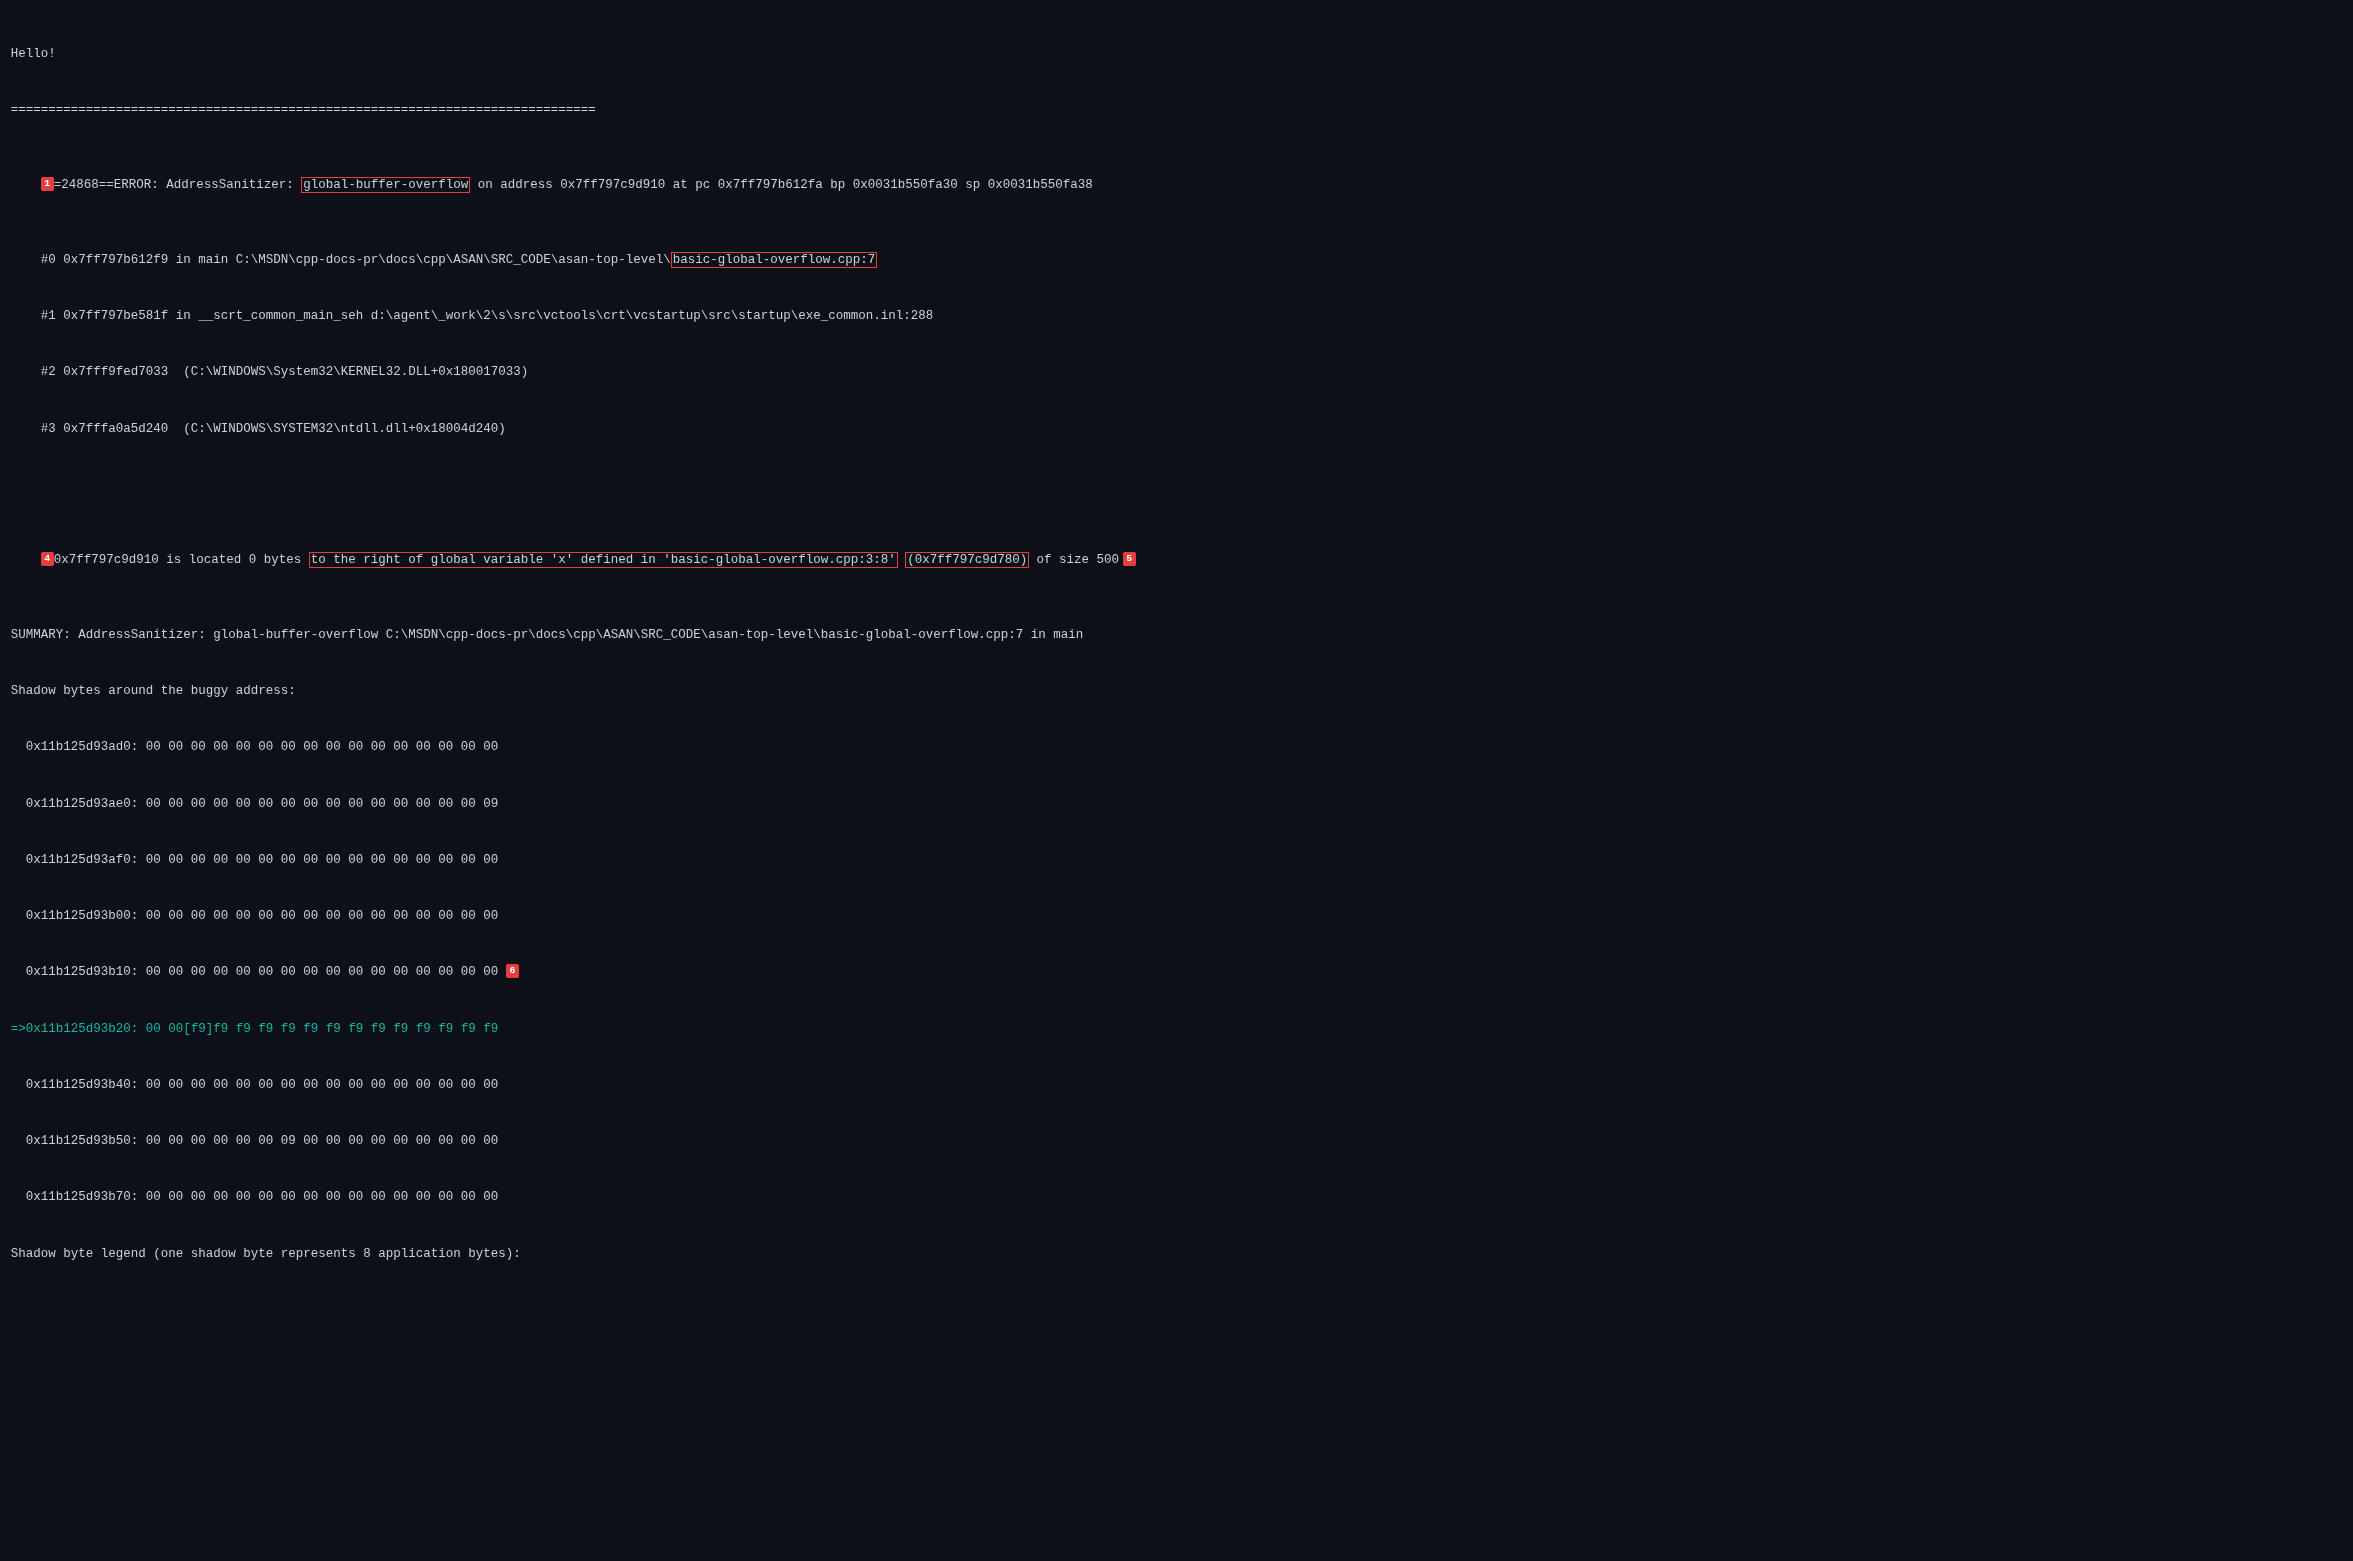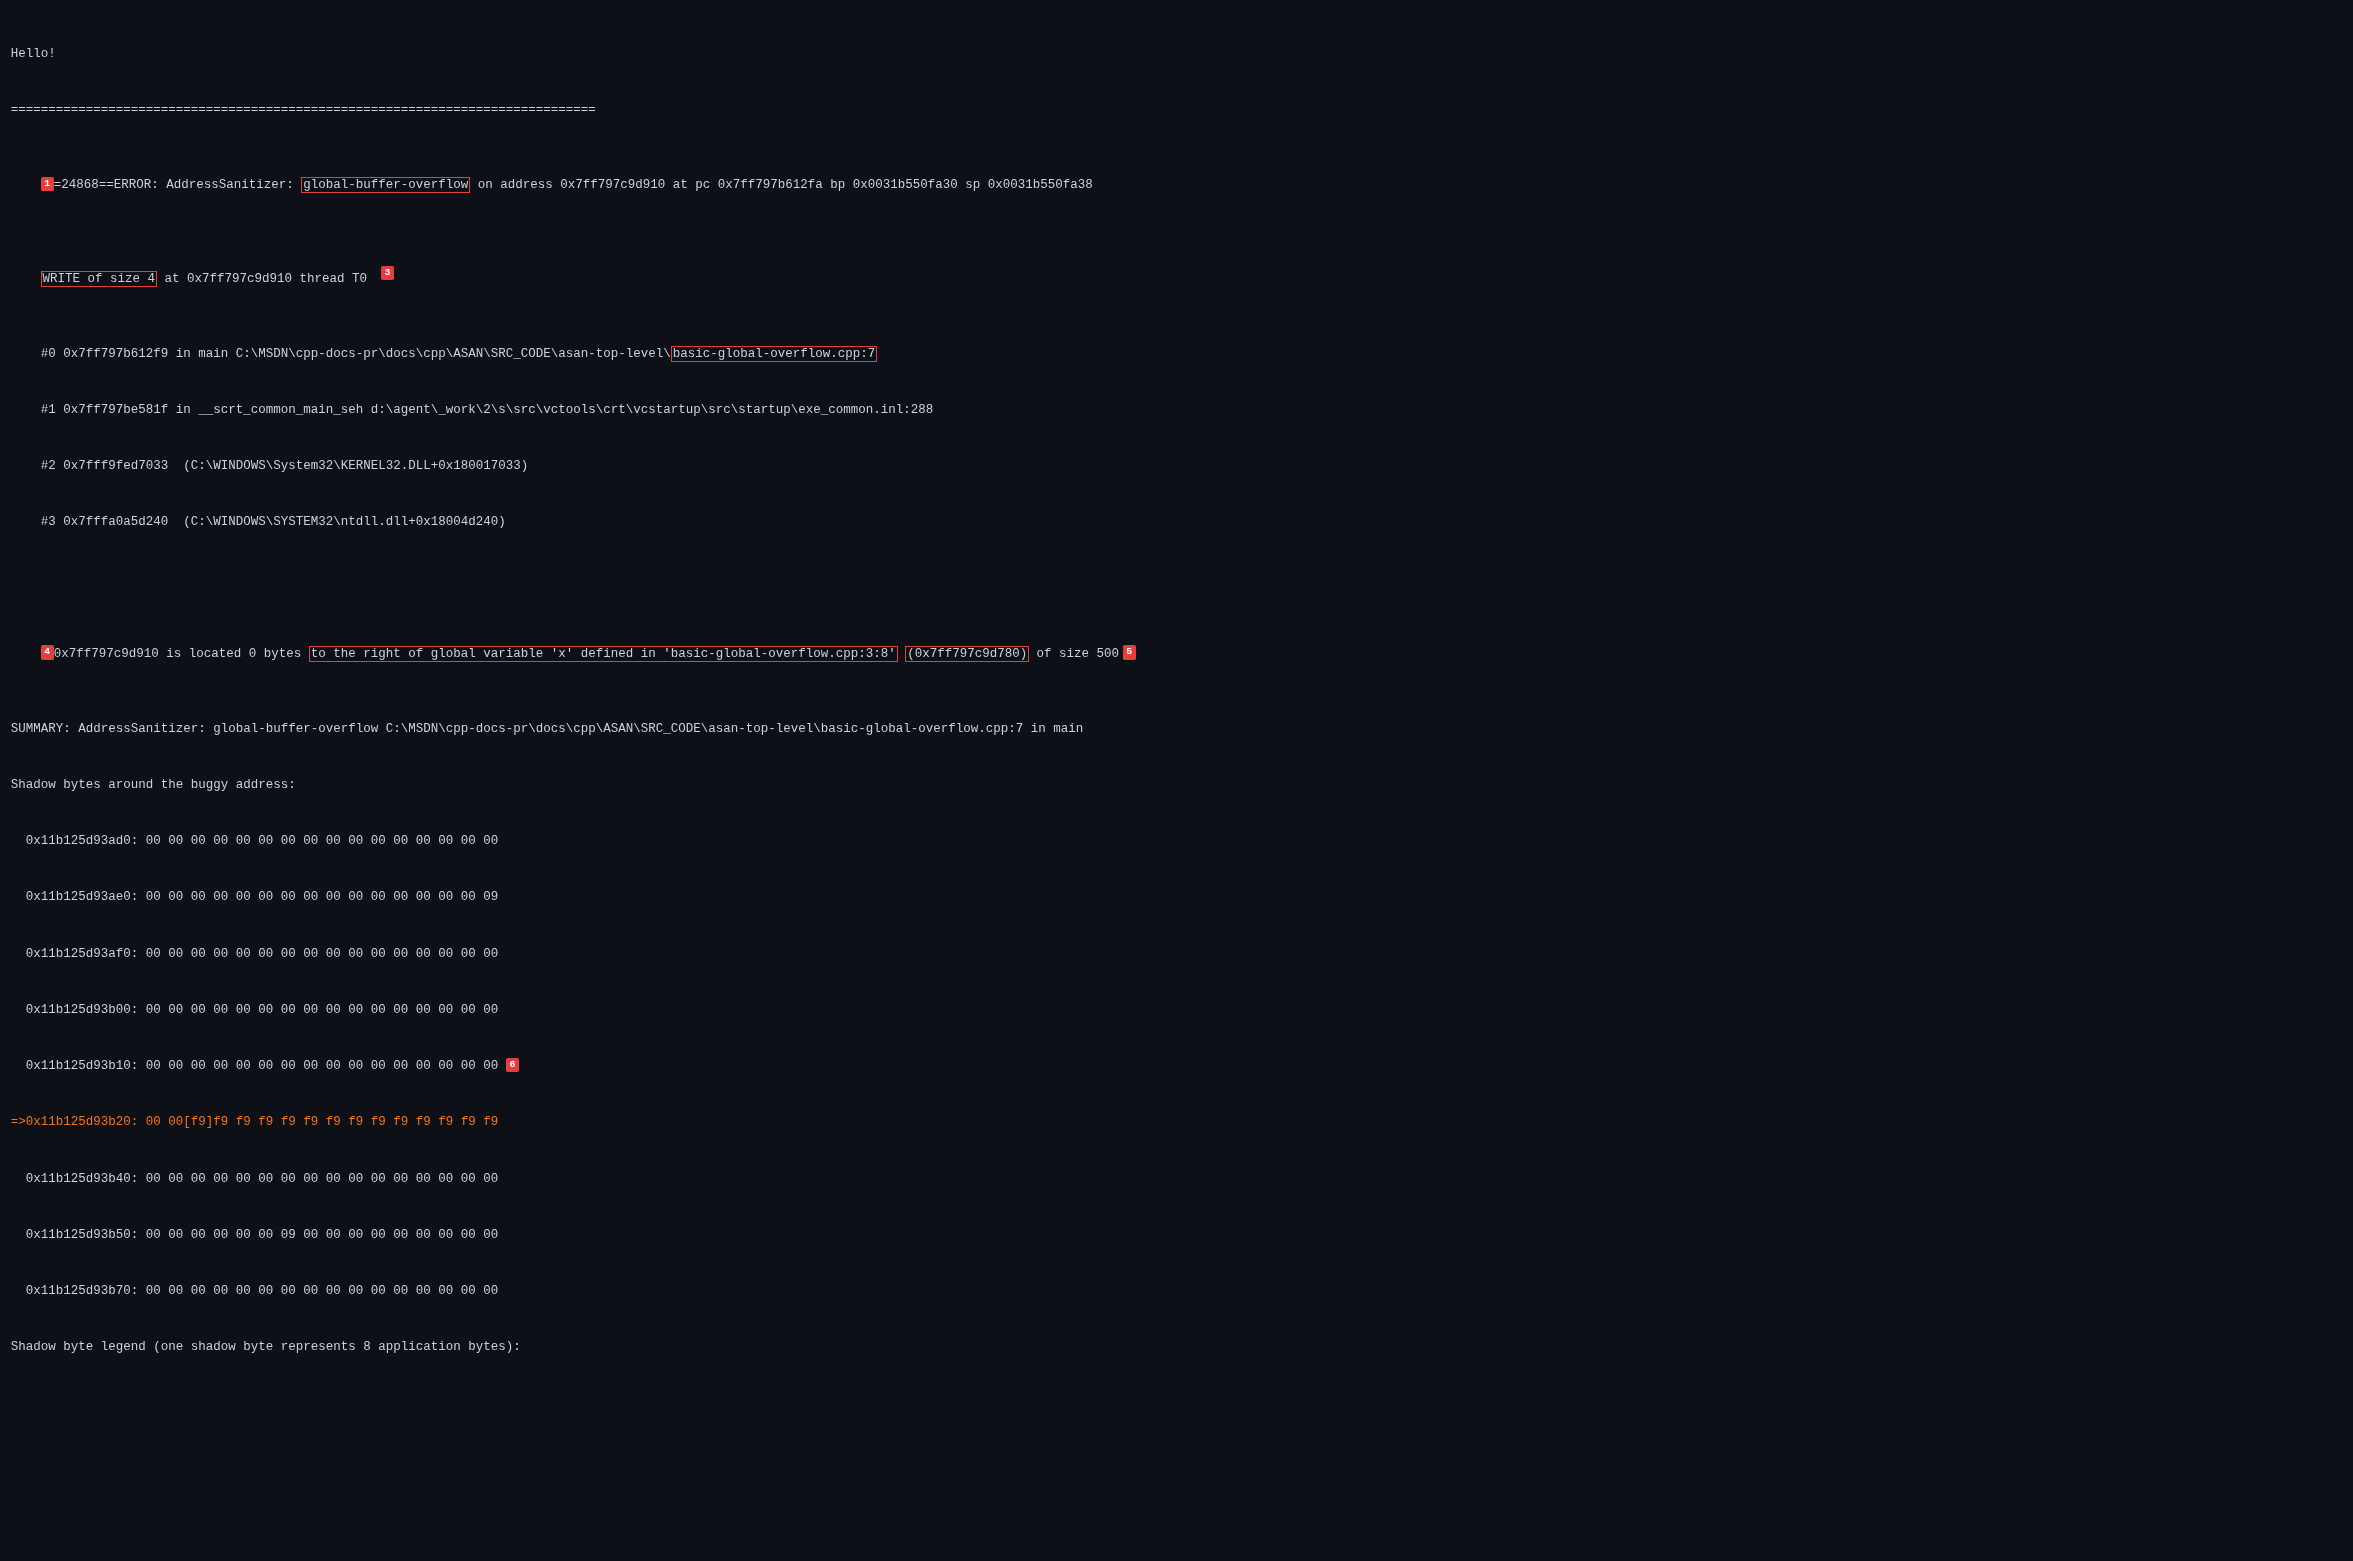--- a/index.html
+++ b/index.html
@@ -33,34 +33,31 @@
       vertical-align: middle;
       line-height: 14.3px;
       position: relative;
       top: -0.9px;
     }
     .line {
       display: block;
       white-space: pre;
     }
     .arrow-line {
-      color: #f97316;
+      color: #14b8a6;
     }
   </style>
 </head>
 <body>
 
 <div class="terminal">
   <span class="line">Hello!</span>
   <span class="line">==============================================================================</span>
   <span class="line">
     <span class="badge">1</span><span>=24868==ERROR: AddressSanitizer: </span><span class="highlight-box">global-buffer-overflow</span><span> on address 0x7ff797c9d910 at pc 0x7ff797b612fa bp 0x0031b550fa30 sp 0x0031b550fa38</span>
-  </span>
-  <span class="line">
-    <span class="highlight-box">WRITE of size 4</span><span> at 0x7ff797c9d910 thread T0</span><span style="position:relative;display:inline-block;"><span class="badge" style="position:absolute;top:-16px;right:-27px;">3</span></span>
   </span>
   <span class="line">    #0 0x7ff797b612f9 in main C:\MSDN\cpp-docs-pr\docs\cpp\ASAN\SRC_CODE\asan-top-level\<span class="highlight-box">basic-global-overflow.cpp:7</span></span>
   <span class="line">    #1 0x7ff797be581f in __scrt_common_main_seh d:\agent\_work\2\s\src\vctools\crt\vcstartup\src\startup\exe_common.inl:288</span>
   <span class="line">    #2 0x7fff9fed7033  (C:\WINDOWS\System32\KERNEL32.DLL+0x180017033)</span>
   <span class="line">    #3 0x7fffa0a5d240  (C:\WINDOWS\SYSTEM32\ntdll.dll+0x18004d240)</span>
   <span class="line"> </span>
   <span class="line">
     <span class="badge">4</span><span>0x7ff797c9d910 is located 0 bytes </span><span class="highlight-box">to the right of global variable 'x' defined in 'basic-global-overflow.cpp:3:8'</span><span> </span><span class="highlight-box">(0x7ff797c9d780)</span><span> of size 500</span><span class="badge" style="margin-left:3.6px;">5</span>
   </span>
   <span class="line">SUMMARY: AddressSanitizer: global-buffer-overflow C:\MSDN\cpp-docs-pr\docs\cpp\ASAN\SRC_CODE\asan-top-level\basic-global-overflow.cpp:7 in main</span>

